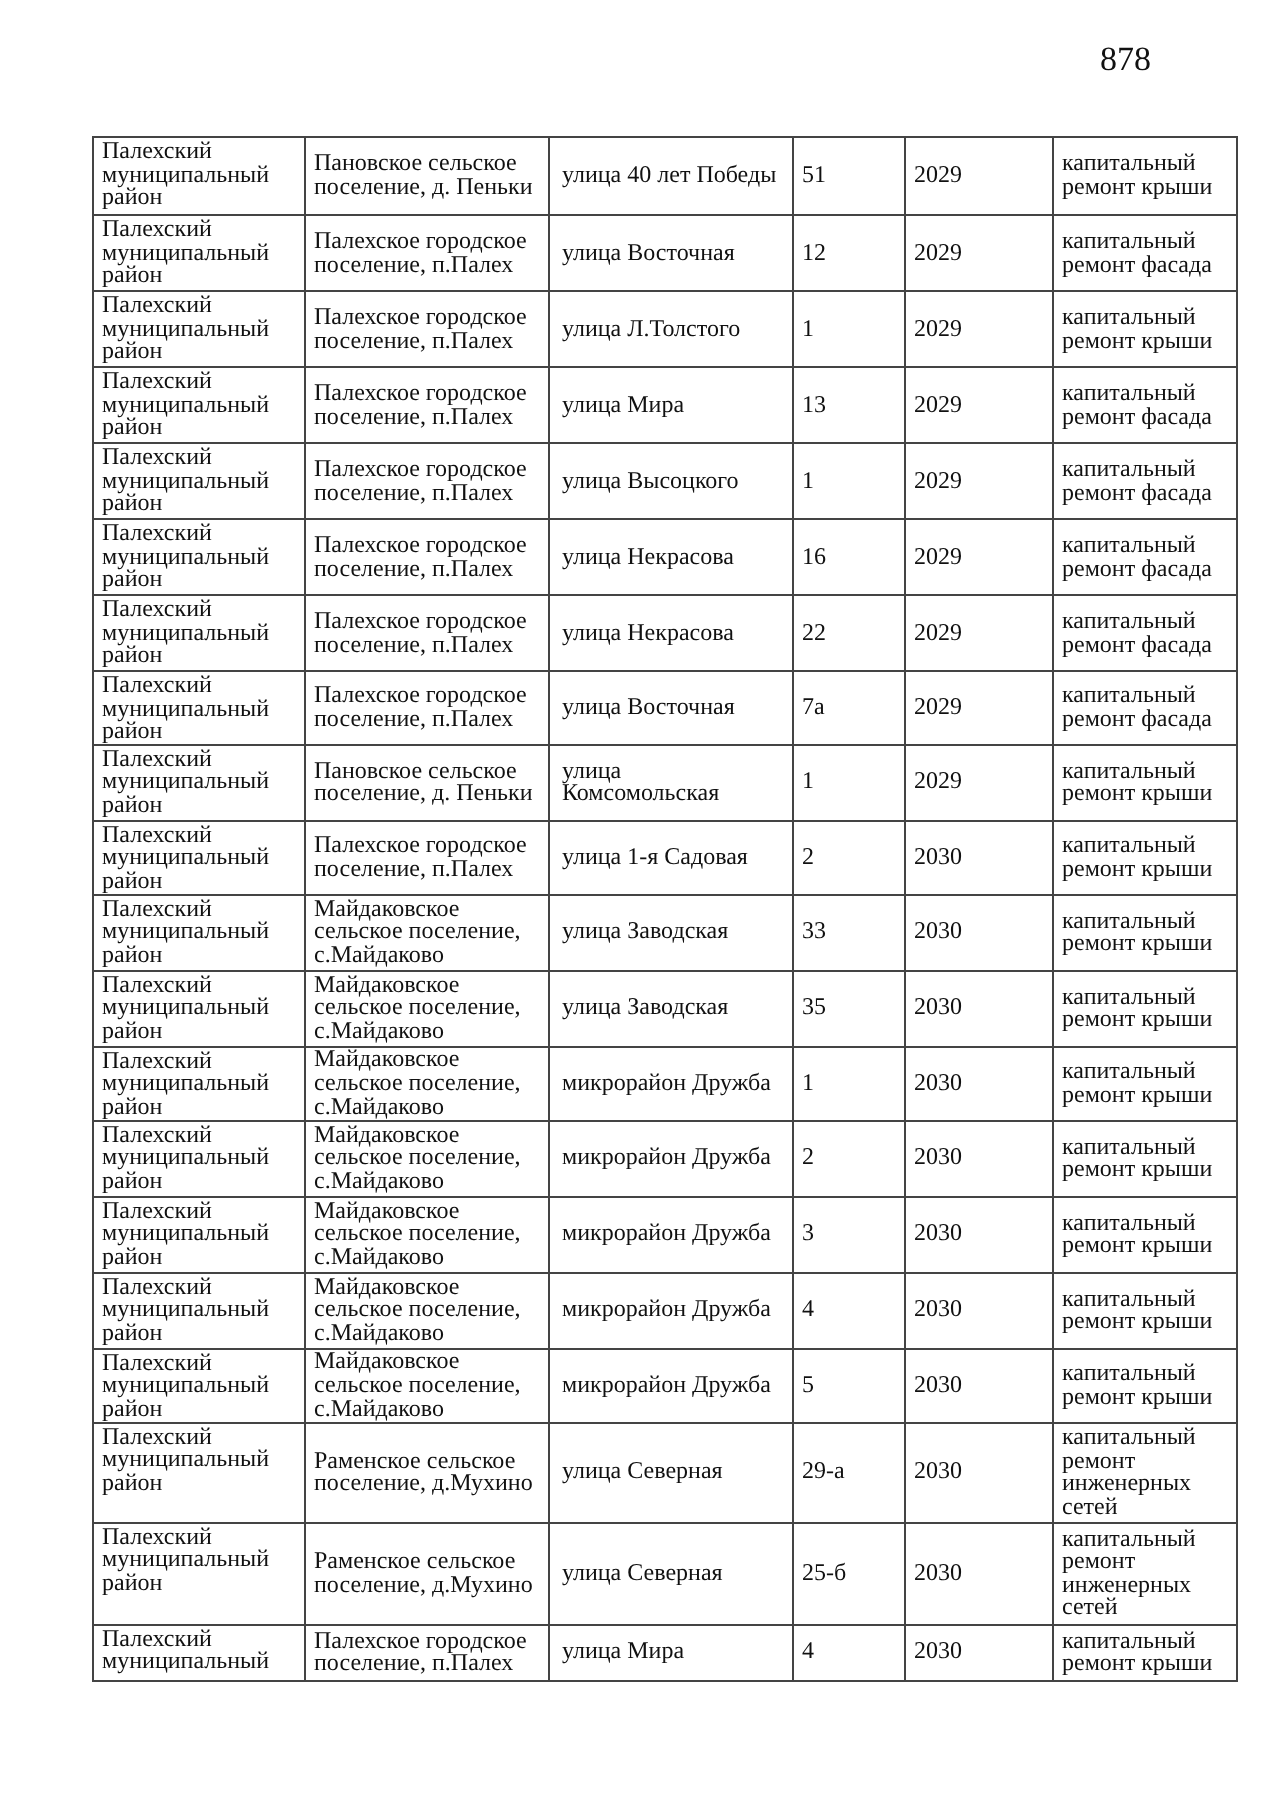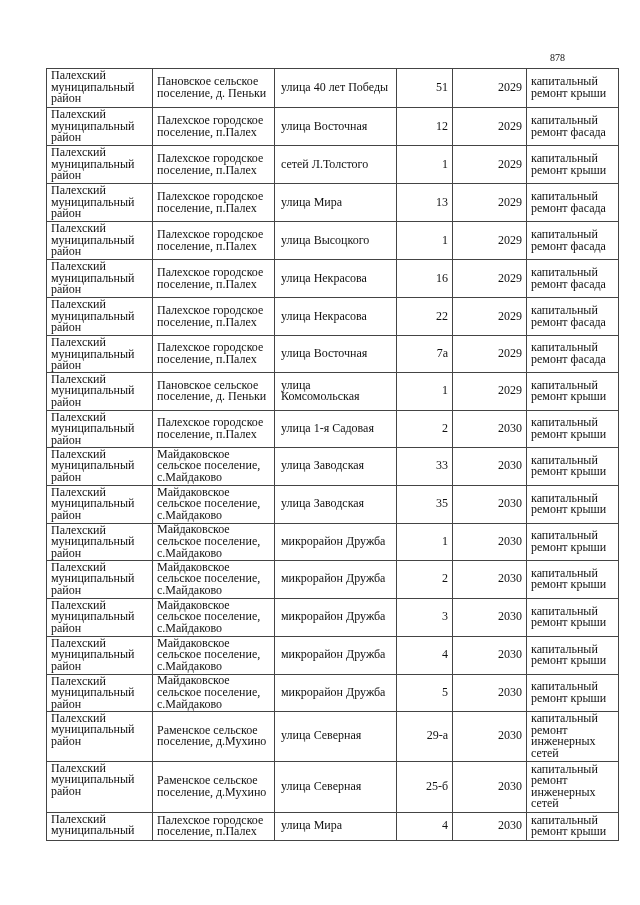--- a/index.html
+++ b/index.html
@@ -1,23 +1,23 @@
 <!DOCTYPE html>
 <html><head>
 <meta charset="utf-8">
 <style>
   html, body { margin: 0; padding: 0; background: #ffffff; }
   body { width: 640px; height: 905px; position: relative; overflow: hidden;
          font-family: "Liberation Serif", "DejaVu Serif", serif; color: #111; }
-  .page-number { position: absolute; top: 52px; left: 550px; font-size: 10px; }
+  .page-number { position: absolute; top: 20px; left: 550px; font-size: 17px; }
   table { position: absolute; left: 46px; top: 68px; border-collapse: collapse;
           width: 572px; table-layout: fixed; font-size: 12px; line-height: 11.6px; }
   td { border: 1px solid #444; padding: 0 4px; vertical-align: middle; overflow: hidden; }
   td.c1 { vertical-align: top; padding-top: 1px; }
-  td.c4, td.c5 { text-align: right; }
+  td.c4, td.c5 { text-align: left; }
   td.c3 { padding-left: 6px; margin-top: 33px; }
   td.c1, td.c2, td.c6 { white-space: normal; }
 </style>
 </head>
 <body>
 
 <div class="page-number">878</div>
 
 <table>
   <colgroup>
@@ -41,21 +41,21 @@
         <td class="c1">Палехский муниципальный район</td>
         <td class="c2">Палехское городское поселение, п.Палех</td>
         <td class="c3">улица Восточная</td>
         <td class="c4">12</td>
         <td class="c5">2029</td>
         <td class="c6">капитальный ремонт фасада</td>
       </tr>
       <tr style="height: 38px;">
         <td class="c1">Палехский муниципальный район</td>
         <td class="c2">Палехское городское поселение, п.Палех</td>
-        <td class="c3">сетей Л.Толстого</td>
+        <td class="c3">улица Л.Толстого</td>
         <td class="c4">1</td>
         <td class="c5">2029</td>
         <td class="c6">капитальный ремонт крыши</td>
       </tr>
       <tr style="height: 38px;">
         <td class="c1">Палехский муниципальный район</td>
         <td class="c2">Палехское городское поселение, п.Палех</td>
         <td class="c3">улица Мира</td>
         <td class="c4">13</td>
         <td class="c5">2029</td>

